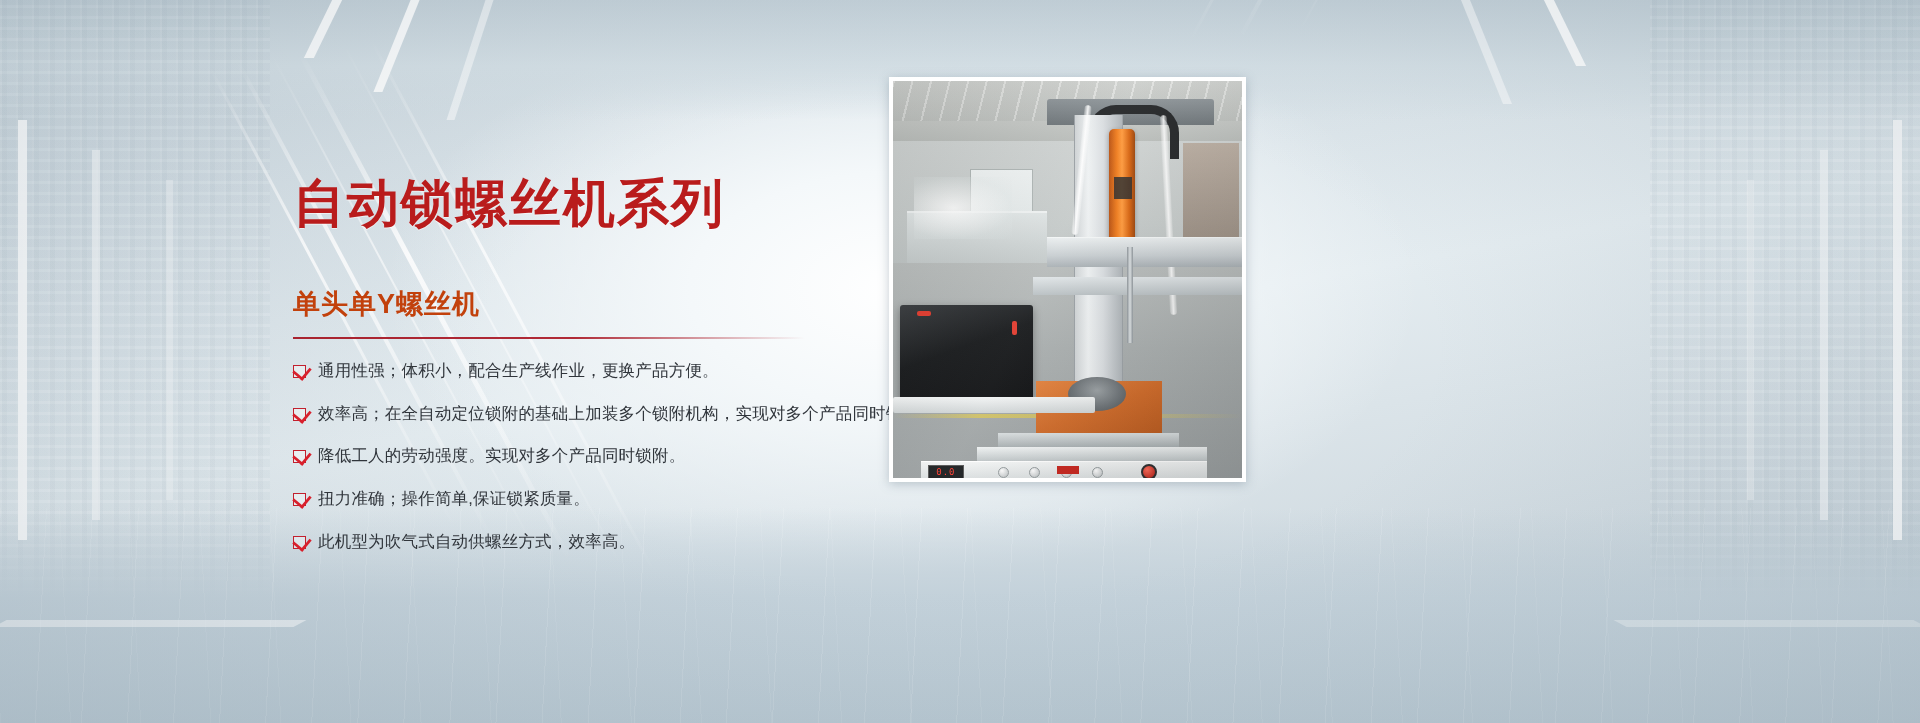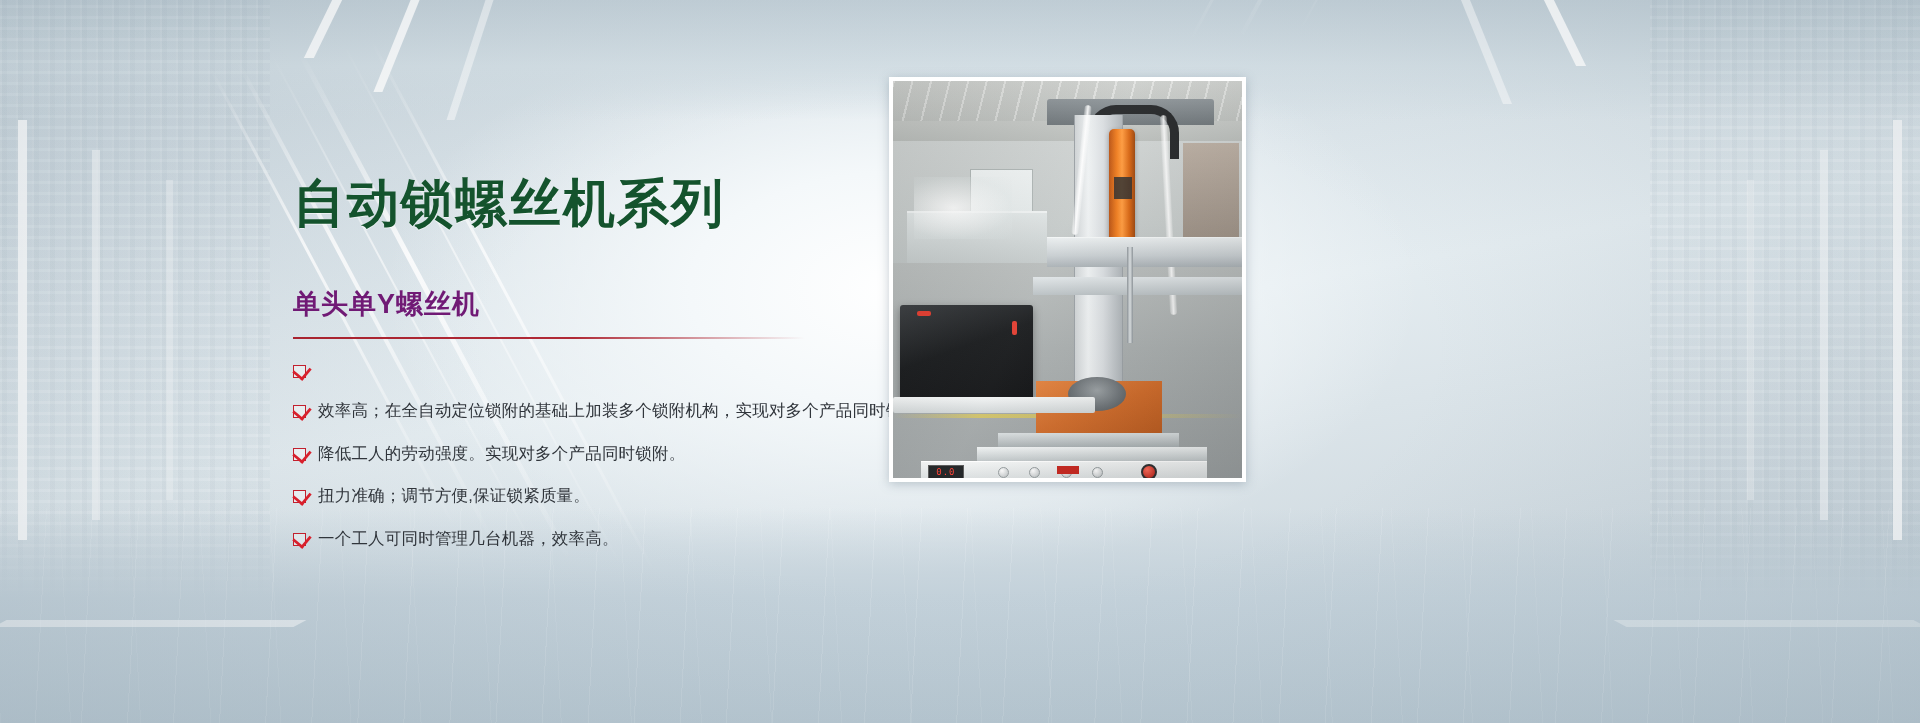--- a/index.html
+++ b/index.html
@@ -64,27 +64,27 @@
     position:absolute; inset:0;
     background:radial-gradient(ellipse 1250px 640px at 50% 48%, rgba(255,255,255,0) 38%, rgba(140,158,170,.28) 100%);
   }
 
   
   .content{ position:absolute; inset:0; }
 
   .headline{
     position:absolute; left:293px; top:169px;
     font-size:52px; font-weight:bold; letter-spacing:2px;
-    color:#14532d;
+    color:#b91c1c;
     text-shadow:0 1px 0 rgba(255,255,255,.55);
     white-space:nowrap;
   }
   .subhead{
     position:absolute; left:293px; top:286px;
-    font-size:27px; font-weight:bold; color:#701a75;
+    font-size:27px; font-weight:bold; color:#c2410c;
     letter-spacing:1px; white-space:nowrap;
   }
   .divider{
     position:absolute; left:293px; top:337px; width:512px; height:2px;
     background:linear-gradient(90deg,#a8232f 0%, #b02a36 55%, rgba(176,42,54,0) 100%);
   }
 
   .bullets{ position:absolute; left:293px; top:360px; width:640px; }
   .bullet{
     display:flex; align-items:flex-start; gap:12px;
@@ -236,41 +236,42 @@
   <div class="content">
 
     <div class="headline">自动锁螺丝机系列</div>
     <div class="subhead">单头单Y螺丝机</div>
     <div class="divider"></div>
 
     <div class="bullets">
 
       <div class="bullet">
         <span class="chk"></span>
+        <span class="btext">通用性强；体积小，配合生产线作业，更换产品方便。</span>
       </div>
 
       <div class="bullet">
         <span class="chk"></span>
         <span class="btext">效率高；在全自动定位锁附的基础上加装多个锁附机构，实现对多个产品同时锁附。</span>
       </div>
 
       <div class="bullet">
         <span class="chk"></span>
         <span class="btext">降低工人的劳动强度。实现对多个产品同时锁附。</span>
       </div>
 
 
       <div class="bullet">
         <span class="chk"></span>
-        <span class="btext">扭力准确；调节方便,保证锁紧质量。</span>
-      </div>
-
-      <div class="bullet">
-        <span class="chk"></span>
-        <span class="btext">一个工人可同时管理几台机器，效率高。</span>
+        <span class="btext">扭力准确；操作简单,保证锁紧质量。</span>
+      </div>
+
+      <div class="bullet">
+        <span class="chk"></span>
+        <span class="btext">此机型为吹气式自动供螺丝方式，效率高。</span>
       </div>
 
     </div>
 
     <div class="photo-frame">
       <div class="photo" title="单头单Y自动锁螺丝机实拍照片">
         <div class="p-ceiling"></div>
         <div class="p-ceilgrid"></div>
         <div class="p-backwall"></div>
         <div class="p-window"></div>

